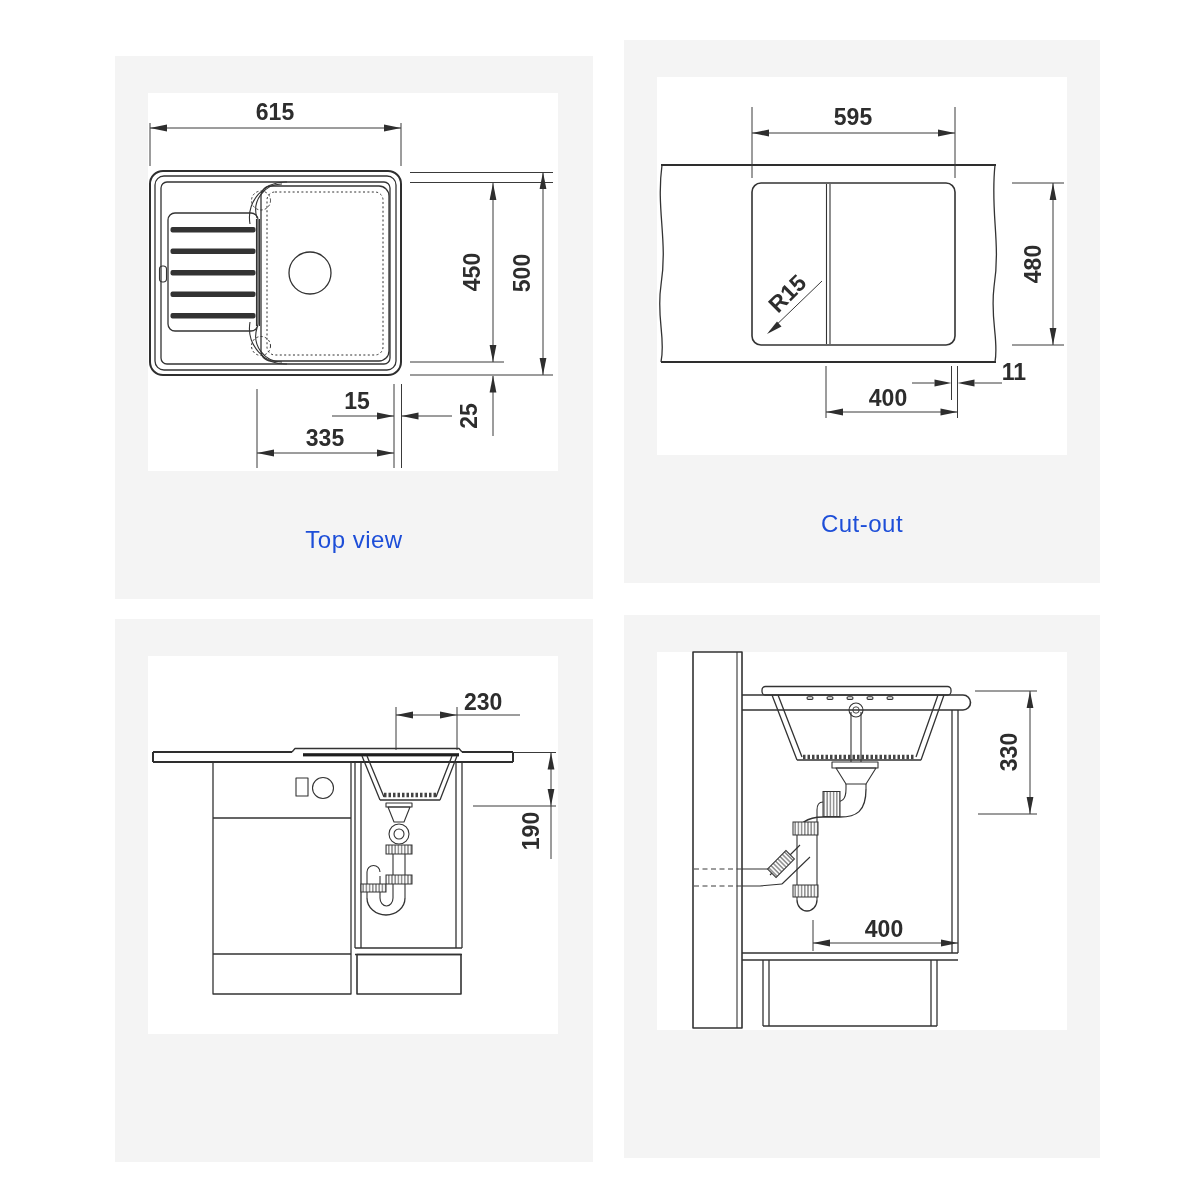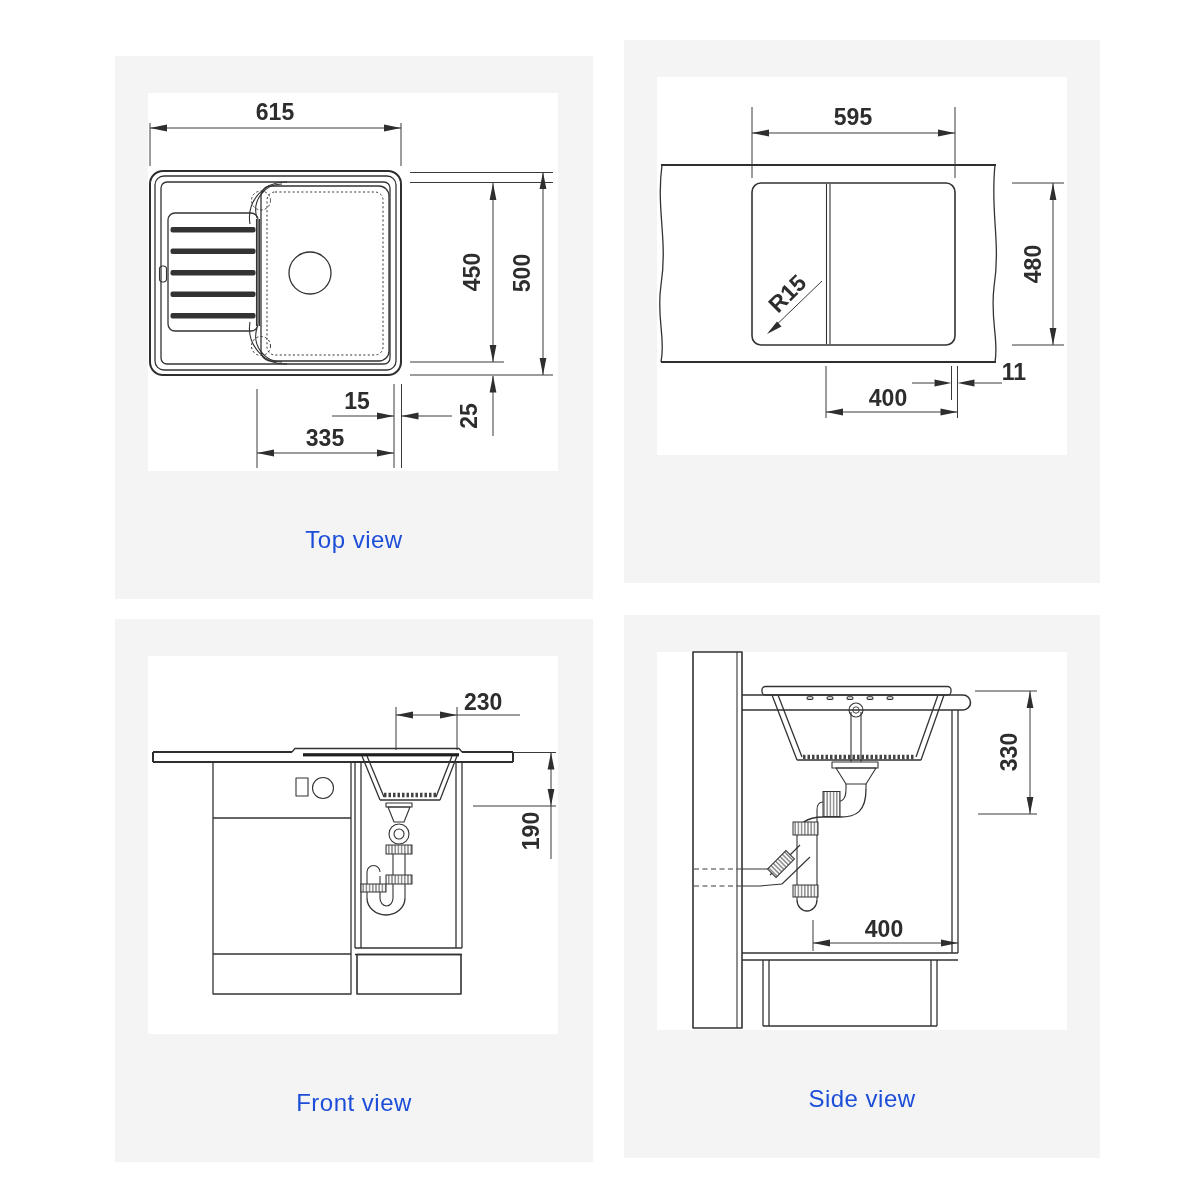--- a/index.html
+++ b/index.html
@@ -148,20 +148,21 @@
       <text class="dtx" x="888" y="406" text-anchor="middle">400</text>
     </g>
 
     <g>
       <path class="dim" d="M951.5,366 V400 M912,383 H934.5 M974.5,383 H1002"></path>
       <polygon class="ar" points="951.5,383 934.5,379.6 934.5,386.4"></polygon>
       <polygon class="ar" points="957.5,383 974.5,379.6 974.5,386.4"></polygon>
       <text class="dtx" x="1014" y="379.5" text-anchor="middle">11</text>
     </g>
   </svg>
+  <div class="caption">Cut-out</div>
 </section>
 
 <section class="panel" style="left:115px;top:619px;width:478px;height:543px;">
   <svg class="draw" viewBox="115 615 478 543">
     <defs>
       <pattern id="fknurl" width="3.2" height="10" patternUnits="userSpaceOnUse">
         <rect width="3.2" height="10" fill="#fdfdfd"></rect>
         <path d="M1.6,0 V10" stroke="#555" stroke-width="1"></path>
       </pattern>
     </defs>
@@ -213,21 +214,20 @@
       <text class="dtx" x="464" y="706" text-anchor="start">230</text>
     </g>
 
     <g>
       <path class="dim" d="M513,748.5 H556 M473,802 H556 M551,748.5 V855"></path>
       <polygon class="ar" points="551,748.5 547.6,765.5 554.4,765.5"></polygon>
       <polygon class="ar" points="551,802 547.6,785 554.4,785"></polygon>
       <text class="dtx" x="539" y="827" text-anchor="middle" transform="rotate(-90 539 827)">190</text>
     </g>
   </svg>
-  <div class="caption">Front view</div>
 </section>
 
 <section class="panel" style="left:624px;top:615px;width:476px;height:543px;">
   <svg class="draw" viewBox="624 615 476 543">
     <defs>
       <pattern id="sknurl" width="3.2" height="30" patternUnits="userSpaceOnUse">
         <rect width="3.2" height="30" fill="#fdfdfd"></rect>
         <path d="M1.6,0 V30" stroke="#555" stroke-width="1"></path>
       </pattern>
     </defs>
@@ -287,14 +287,13 @@
       <text class="dtx" x="1017" y="752" text-anchor="middle" transform="rotate(-90 1017 752)">330</text>
     </g>
 
     <g>
       <path class="dim" d="M813,920 V951 M813,943 H958"></path>
       <polygon class="ar" points="813,943 830,939.6 830,946.4"></polygon>
       <polygon class="ar" points="958,943 941,939.6 941,946.4"></polygon>
       <text class="dtx" x="884" y="937" text-anchor="middle">400</text>
     </g>
   </svg>
-  <div class="caption">Side view</div>
 </section>
 
 </body></html>

